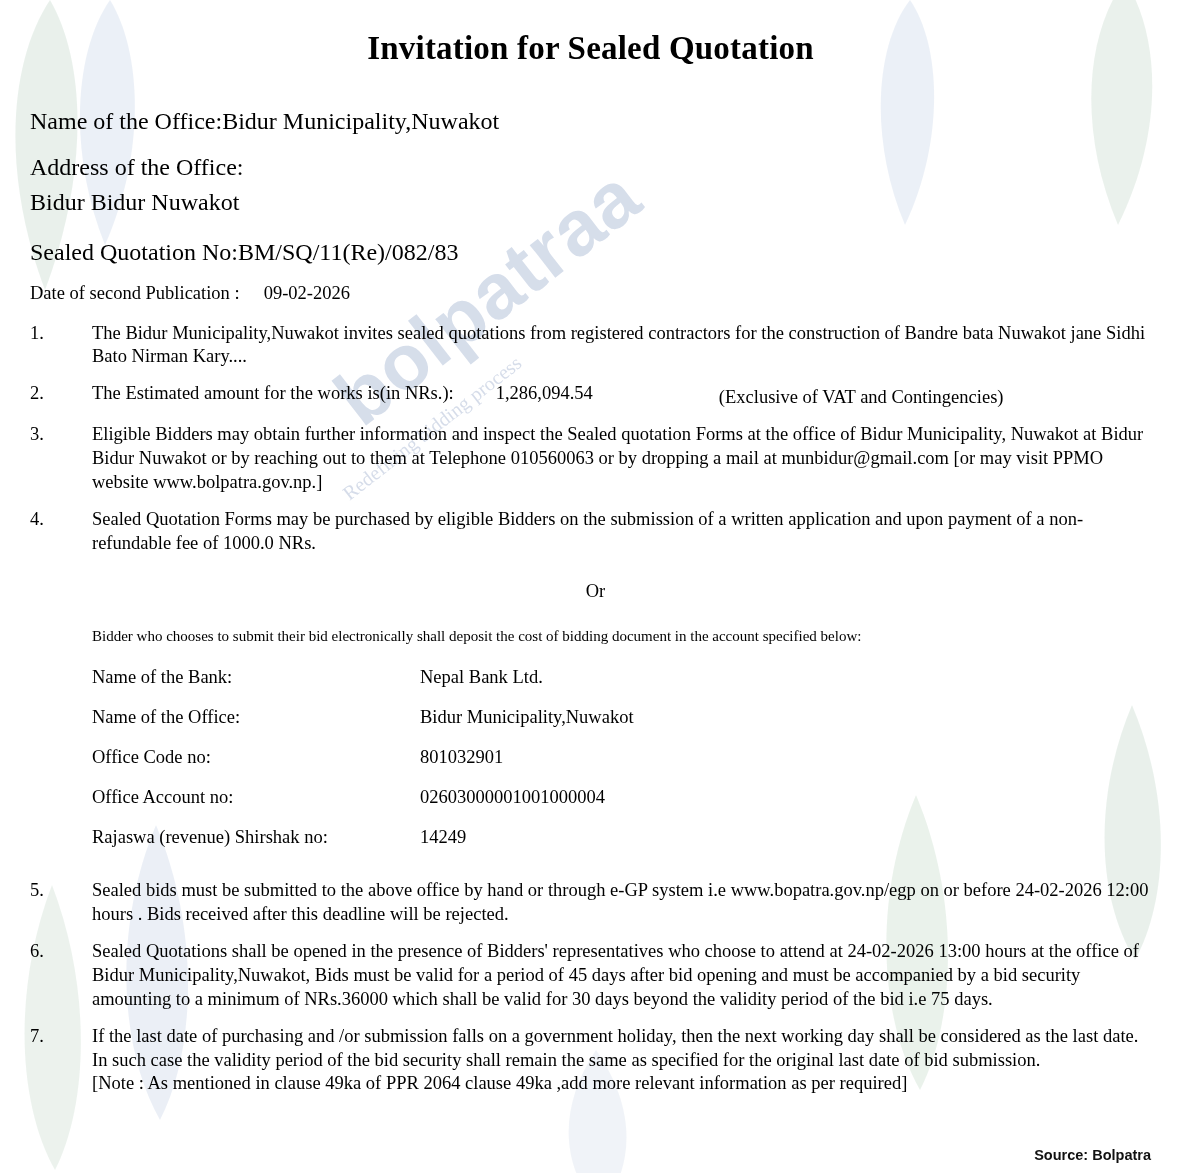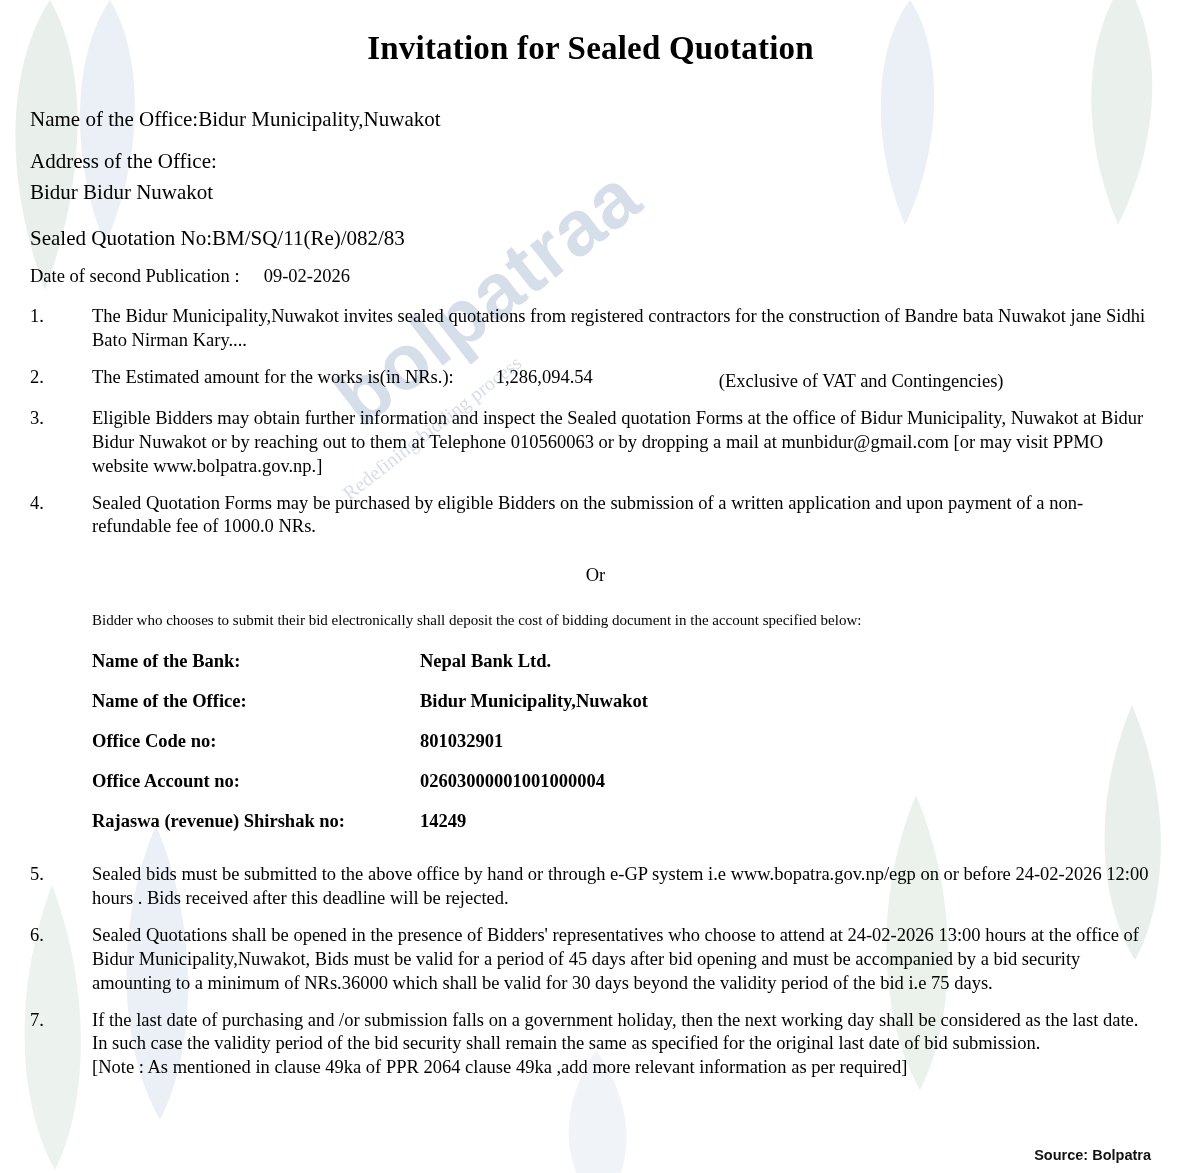--- a/index.html
+++ b/index.html
@@ -63,21 +63,21 @@
     height: 100%;
   }
   .doc-title {
     text-align: center;
     font-size: 33px;
     font-weight: bold;
     margin: 8px 0 38px 0;
     letter-spacing: 0.2px;
   }
   .meta-line {
-    font-size: 21px;
+    font-size: 24px;
     margin: 0 0 14px 0;
     line-height: 1.35;
   }
   .meta-line.tight {
     margin-bottom: 2px;
   }
   .meta-gap {
     margin-bottom: 18px;
   }
   .date-line {
@@ -136,21 +136,20 @@
     margin-bottom: 22px;
   }
   table.bank {
     margin-left: 62px;
     border-collapse: collapse;
     font-size: 18.5px;
   }
   table.bank td {
     padding: 0 0 19px 0;
     vertical-align: top;
-    font-weight: bold;
   }
   table.bank td.k { width: 328px; }
 
   .footer-src {
     position: absolute;
     right: 30px;
     bottom: 10px;
     font-family: "Liberation Sans", sans-serif;
     font-size: 14.5px;
     color: #111;

